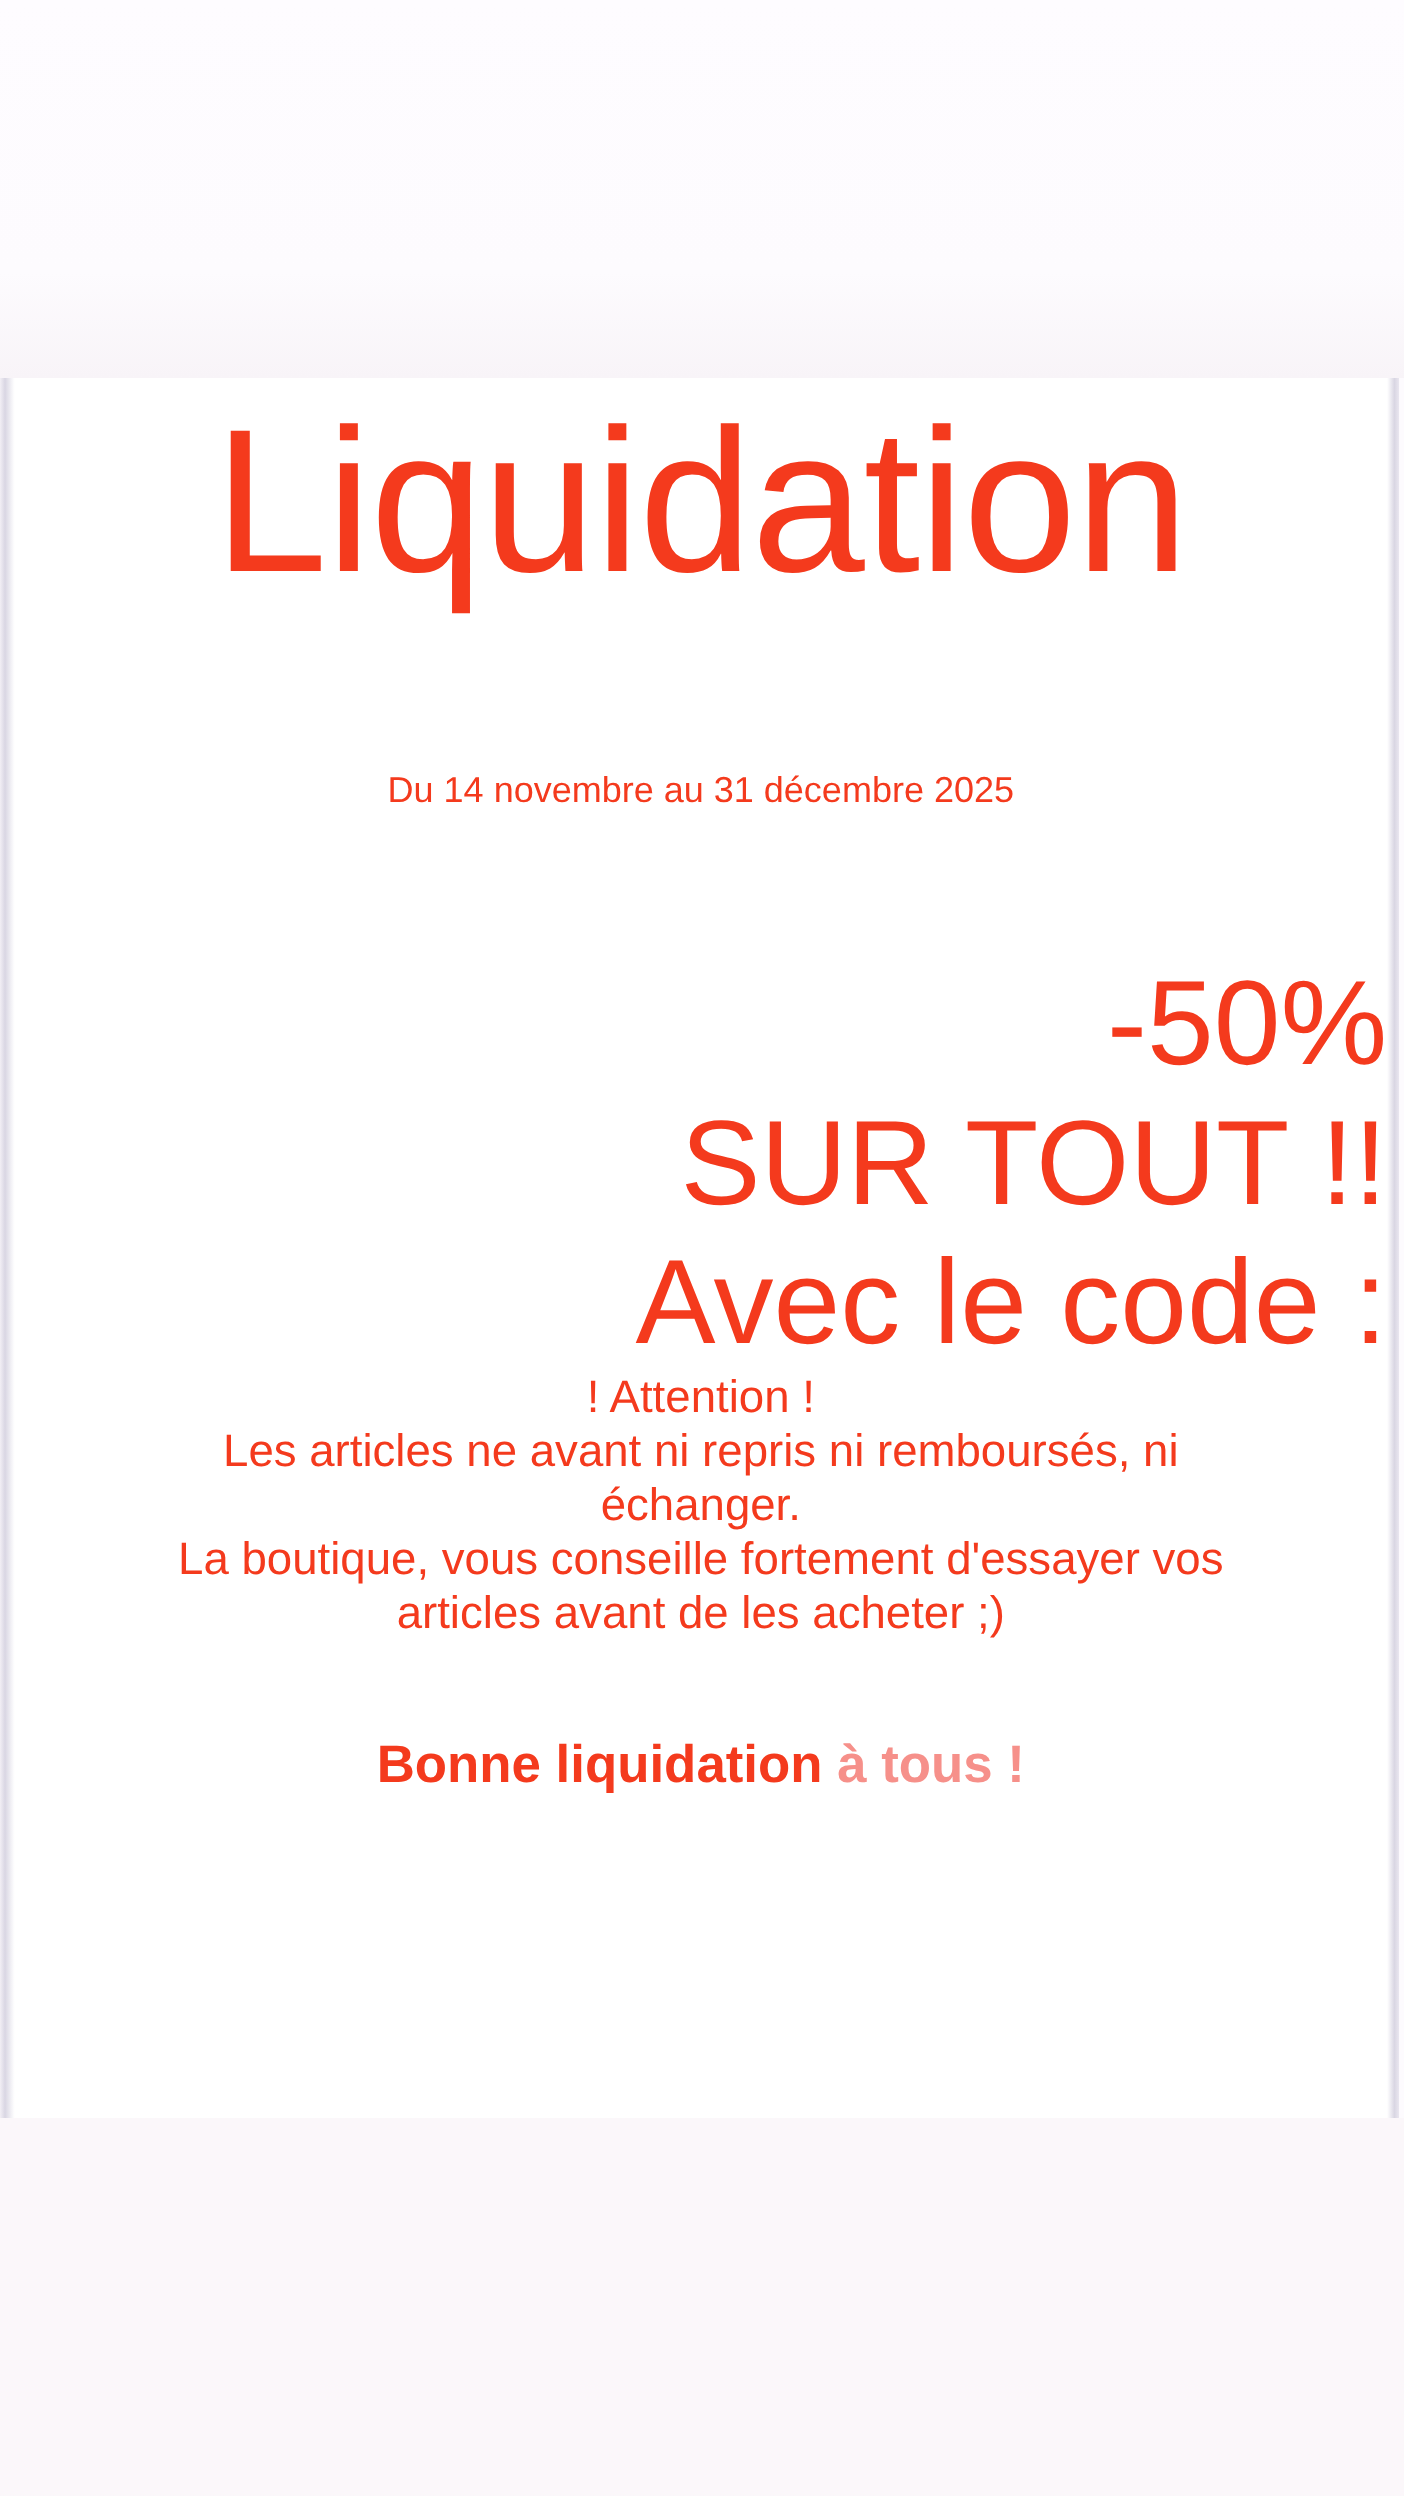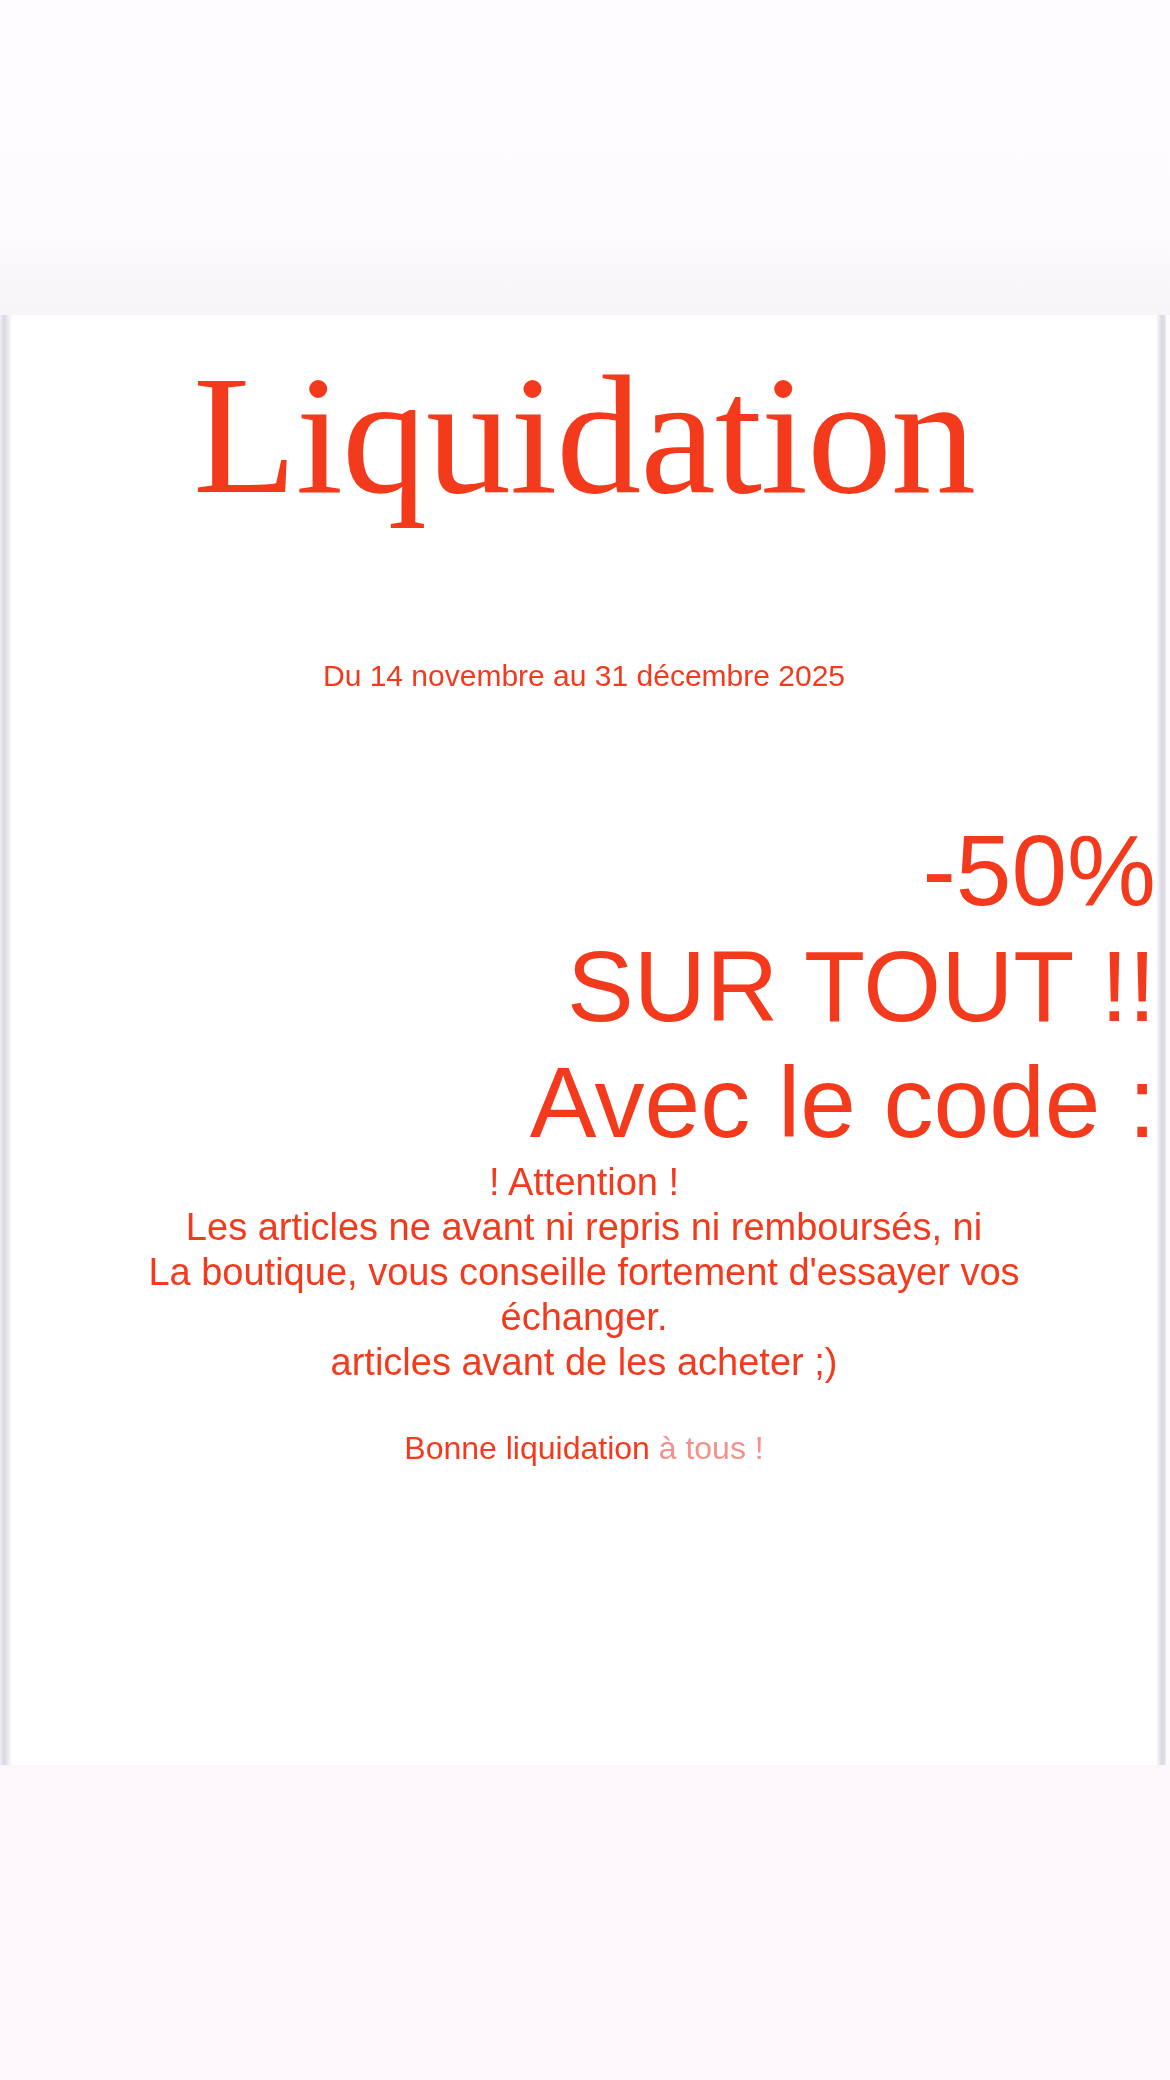--- a/index.html
+++ b/index.html
@@ -44,47 +44,47 @@
     position: absolute; left: 1156px; top: 315px;
     width: 10px; height: 1450px;
     background: linear-gradient(90deg, #ffffff 0%, var(--edge-shadow) 60%, #eae7f0 100%);
   }
   .right-sliver {
     position: absolute; left: 1166px; top: 315px;
     width: 4px; height: 1450px;
     background: #fdfbfe;
   }
   .sale-title {
-    margin: 22px 0 0 0;
+    margin: 5px 0 0 0;
     font-size: 170px;
     font-weight: 400;
     line-height: 1.16;
     letter-spacing: -1px;
     color: var(--accent-red);
-    font-family: Liberation Serif, serif;
   }
   .date-range {
     margin-top: 125px;
     font-size: 30px;
     line-height: 1.15;
   }
   .promo-block {
     margin-top: 118px;
     font-size: 100px;
     line-height: 1.16;
     text-align: right;
   }
   .notice-block {
     font-size: 38px;
     line-height: 1.185;
   }
   .closing-line {
-    margin-top: 45px;
-    font-size: 32px;
+    margin-top: 77px;
+    font-size: 44px;
     line-height: 1.185;
+    font-weight: bold;
   }
   .closing-accent { color: var(--accent-pink); }
 </style>
 </head>
 <body>
 
 <div class="top-band"></div>
 <div class="bottom-band"></div>
 
 <div class="edge-left"></div>
@@ -98,21 +98,21 @@
 
   <div class="promo-block">
     <div>-50%</div>
     <div>SUR TOUT !!</div>
     <div>Avec le code :</div>
   </div>
 
   <div class="notice-block">
     <div>! Attention !</div>
     <div>Les articles ne avant ni repris ni remboursés, ni</div>
+    <div>échanger.</div>
     <div>La boutique, vous conseille fortement d'essayer vos</div>
-    <div>échanger.</div>
     <div>articles avant de les acheter ;)</div>
   </div>
 
   <div class="closing-line">
     <span>Bonne liquidation </span><span class="closing-accent">à tous !</span>
   </div>
 </div>
 
 </body></html>

